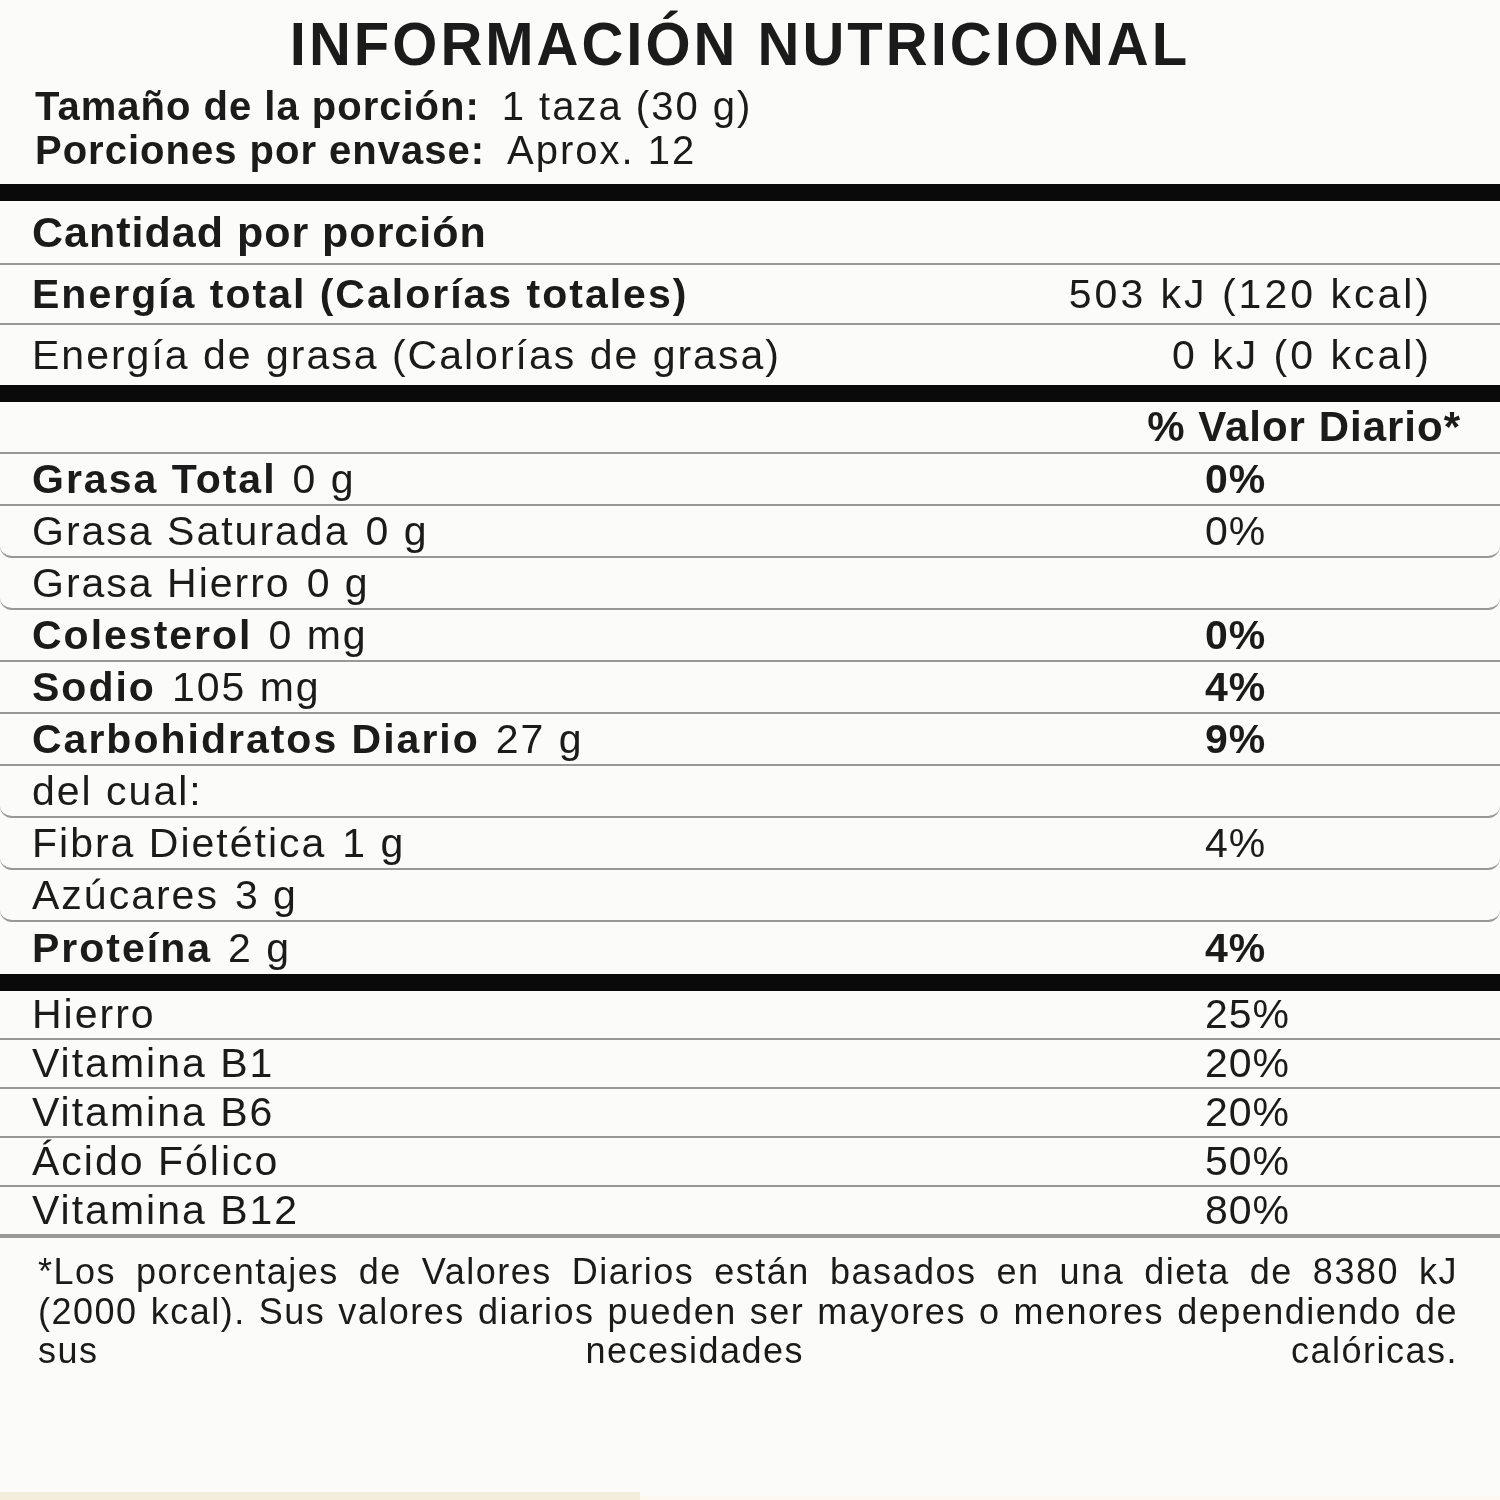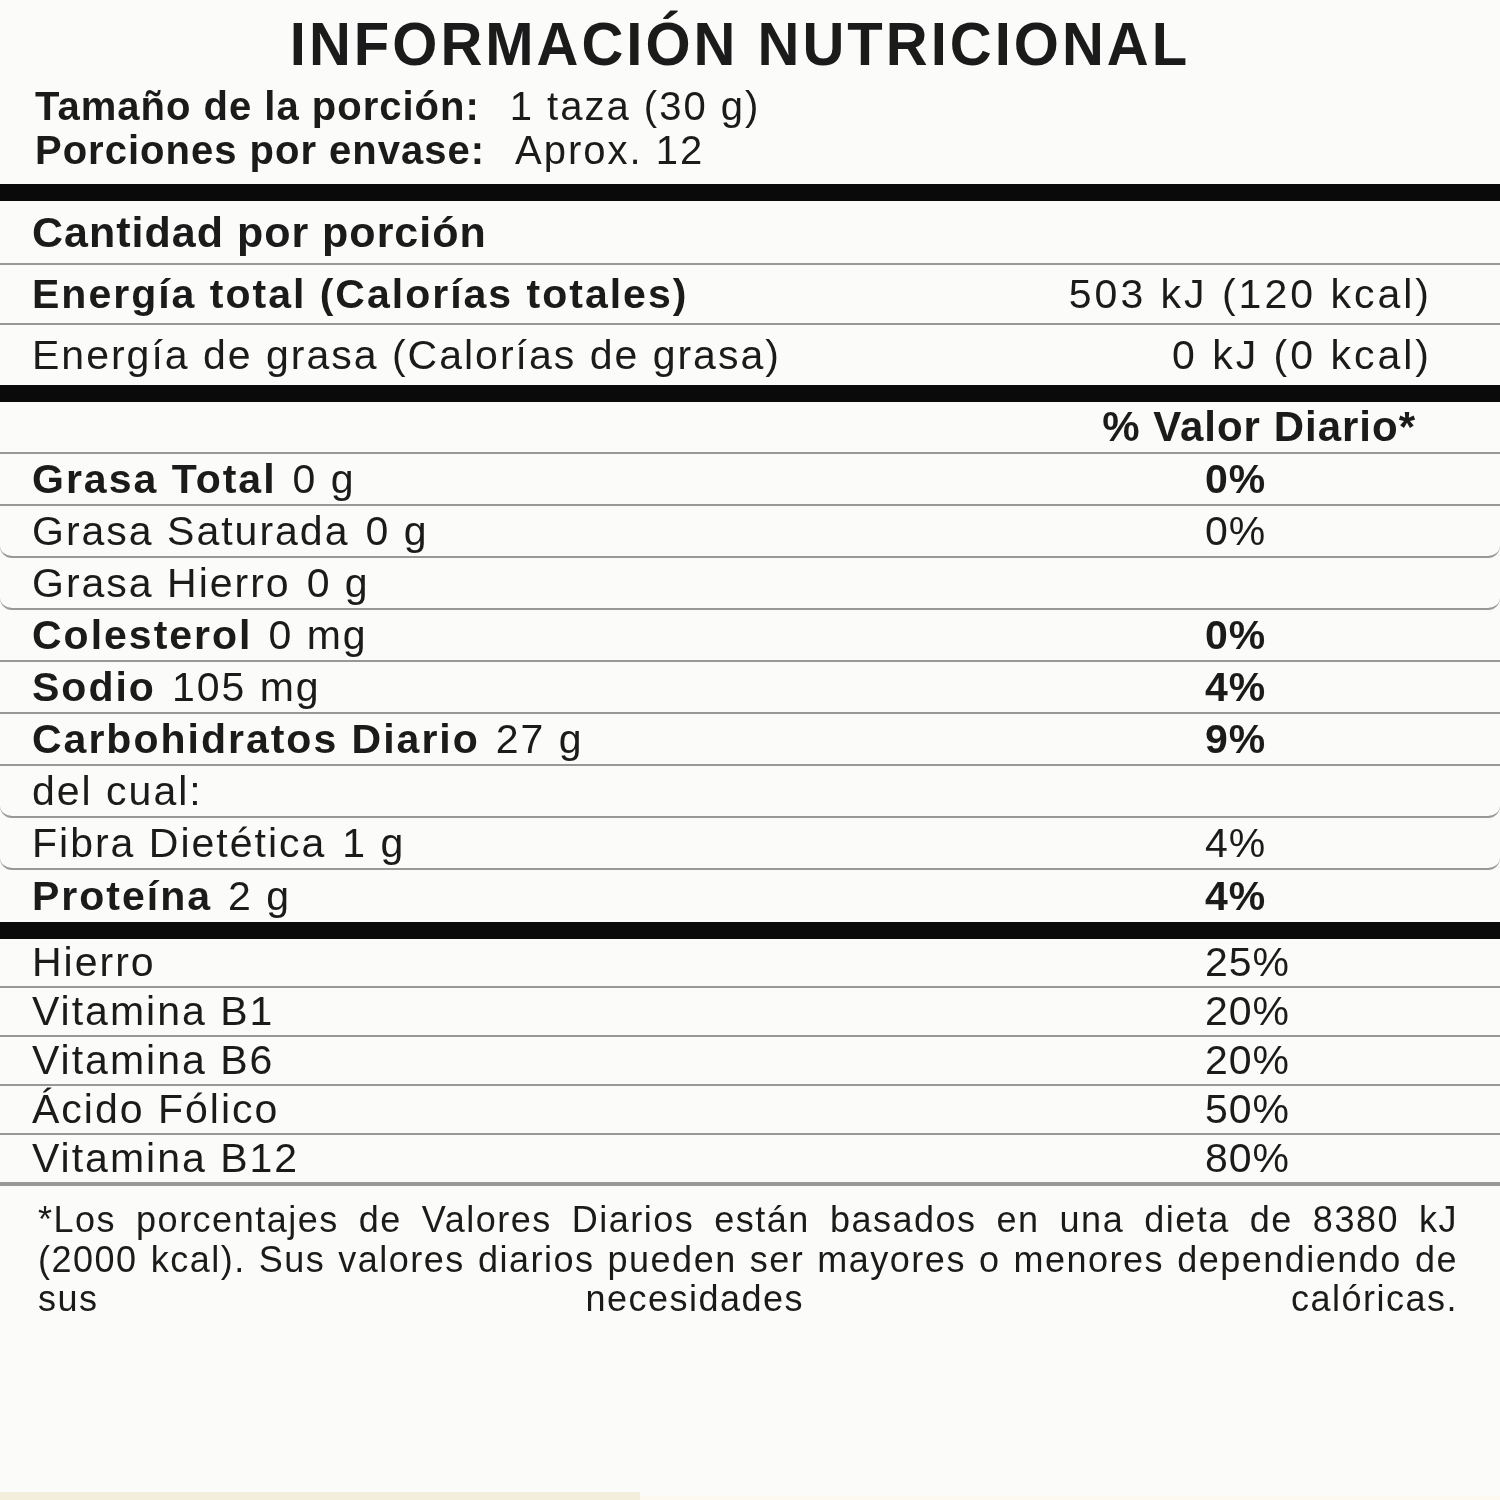--- a/index.html
+++ b/index.html
@@ -25,21 +25,21 @@
     margin:0 0 8px 0;
     transform:scaleY(1.05);
   }
   .serving-line{
     font-size:40px;
     line-height:44px;
     letter-spacing:1px;
     white-space:nowrap;
   }
   .serving-line .lbl{font-weight:bold;margin-top:28px;}
-  .serving-line .val{margin-left:30px;letter-spacing:2px;}
+  .serving-line .val{margin-left:22px;letter-spacing:2px;}
 
   
   .bar{height:17px;background:#0a0a0a;width:100%;}
   .bar1{margin-top:12px;}
 
   
   .row{
     position:relative;
     display:flex;
     align-items:center;
@@ -56,21 +56,21 @@
   .indent{border-radius:12px;}
 
   .row-cantidad{height:64px;font-size:43px;font-weight:bold;letter-spacing:1px;}
   .row-energy{height:60px;}
   .row-energy .val{
     position:absolute;right:68px;letter-spacing:3px;
   }
   .row-dvheader{
     height:52px;
     justify-content:flex-end;
-    padding-right:84px;
+    padding-right:39px;
     font-weight:bold;
     font-size:42px;
     letter-spacing:1px;
   }
   .row-nutrient{height:52px;}
   .row-micro{height:49px;}
   .dv{position:absolute;left:1205px;letter-spacing:1px;}
 
   
   .footnote{
@@ -162,20 +162,24 @@
     <span class="dv b">9%</span>
   </div>
   <div class="row row-nutrient sep indent">
     <span class="name">del cual:</span>
   </div>
   <div class="row row-nutrient sep indent">
     <span class="name">Fibra Dietética</span>
     <span class="amount">1 g</span>
     <span class="dv">4%</span>
   </div>
+  <div class="row row-nutrient sep indent">
+    <span class="name">Azúcares</span>
+    <span class="amount">3 g</span>
+  </div>
   <div class="row row-nutrient">
     <span class="name b">Proteína</span>
     <span class="amount">2 g</span>
     <span class="dv b">4%</span>
   </div>
 
   <div class="bar"></div>
 
   <div class="row row-micro sep">
     <span class="name">Hierro</span>

